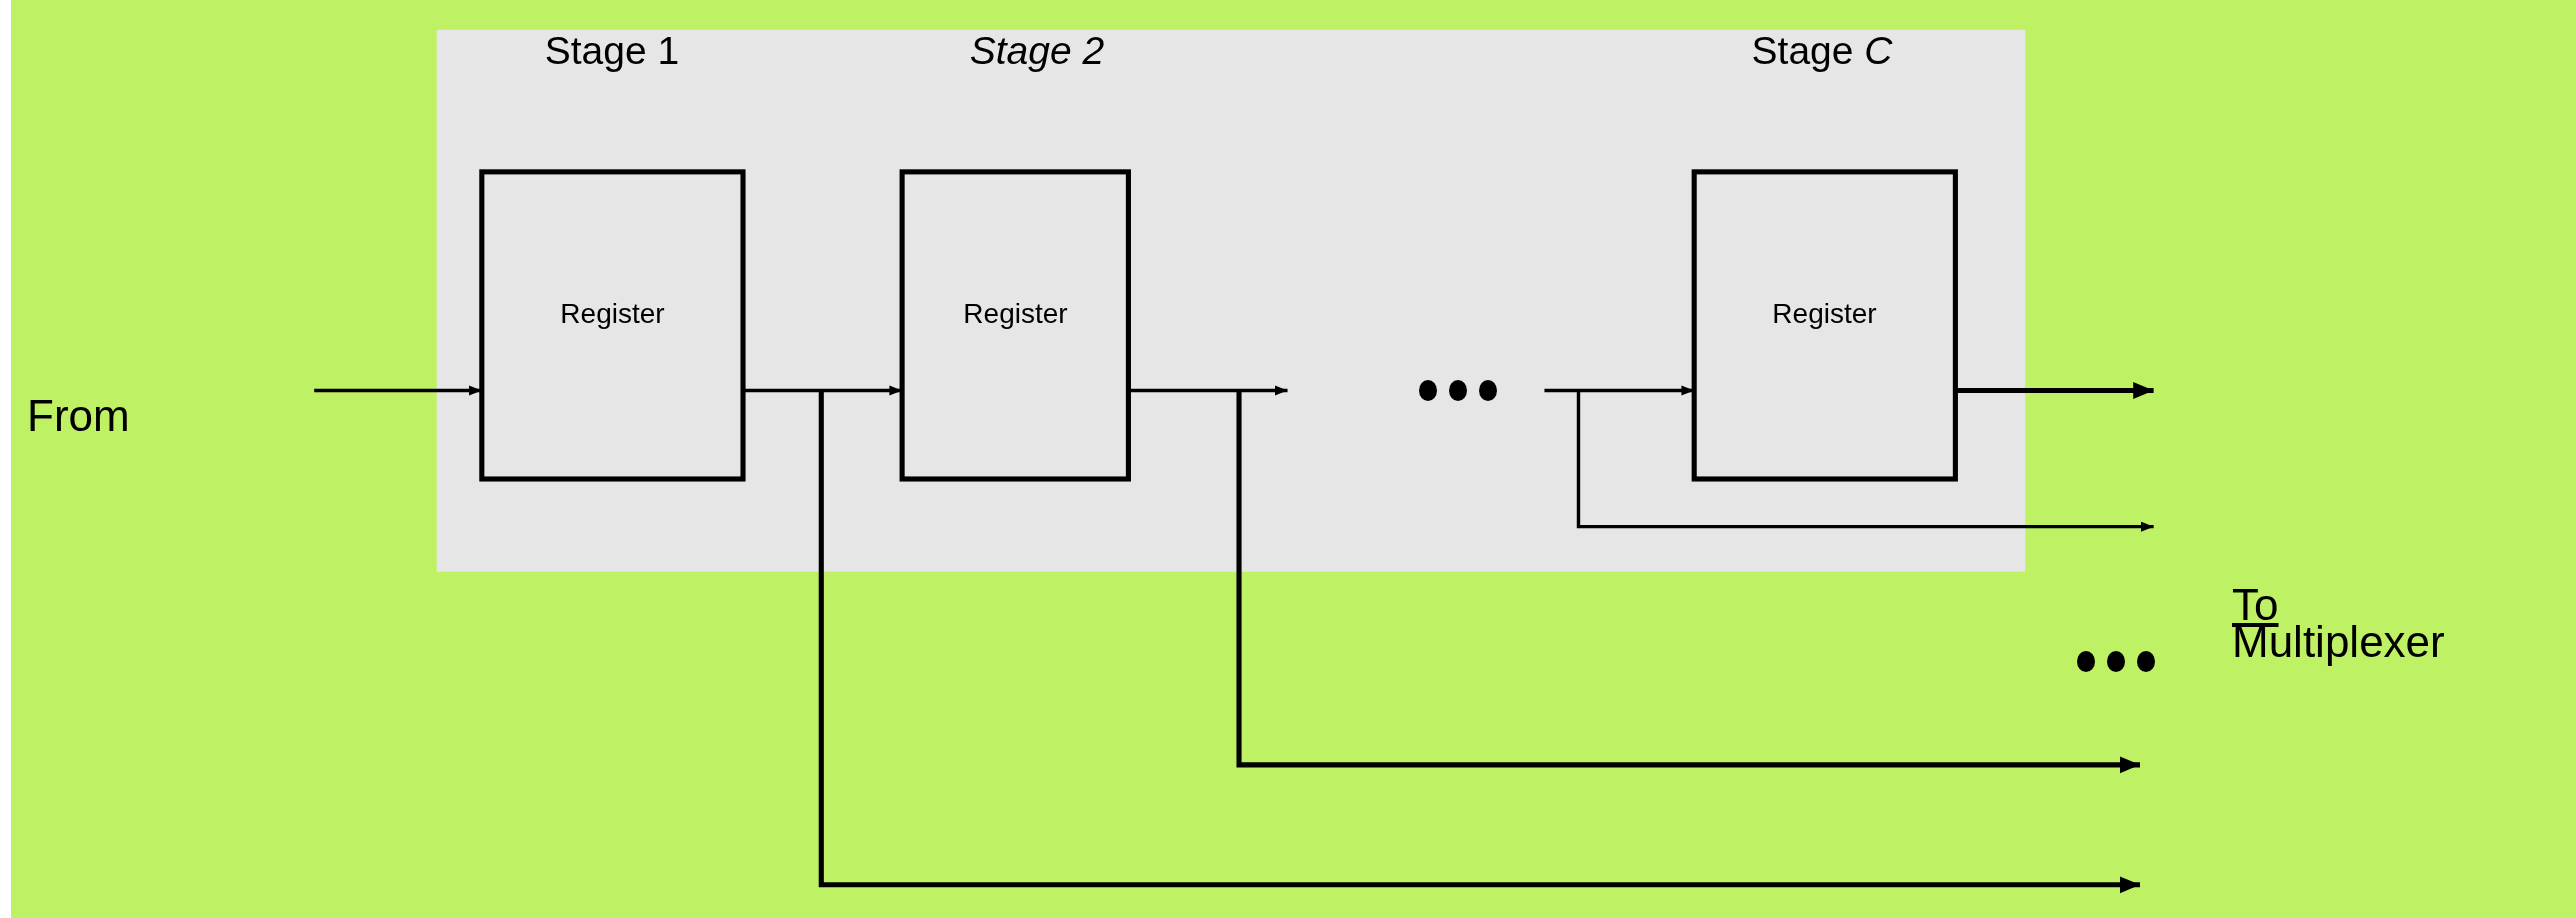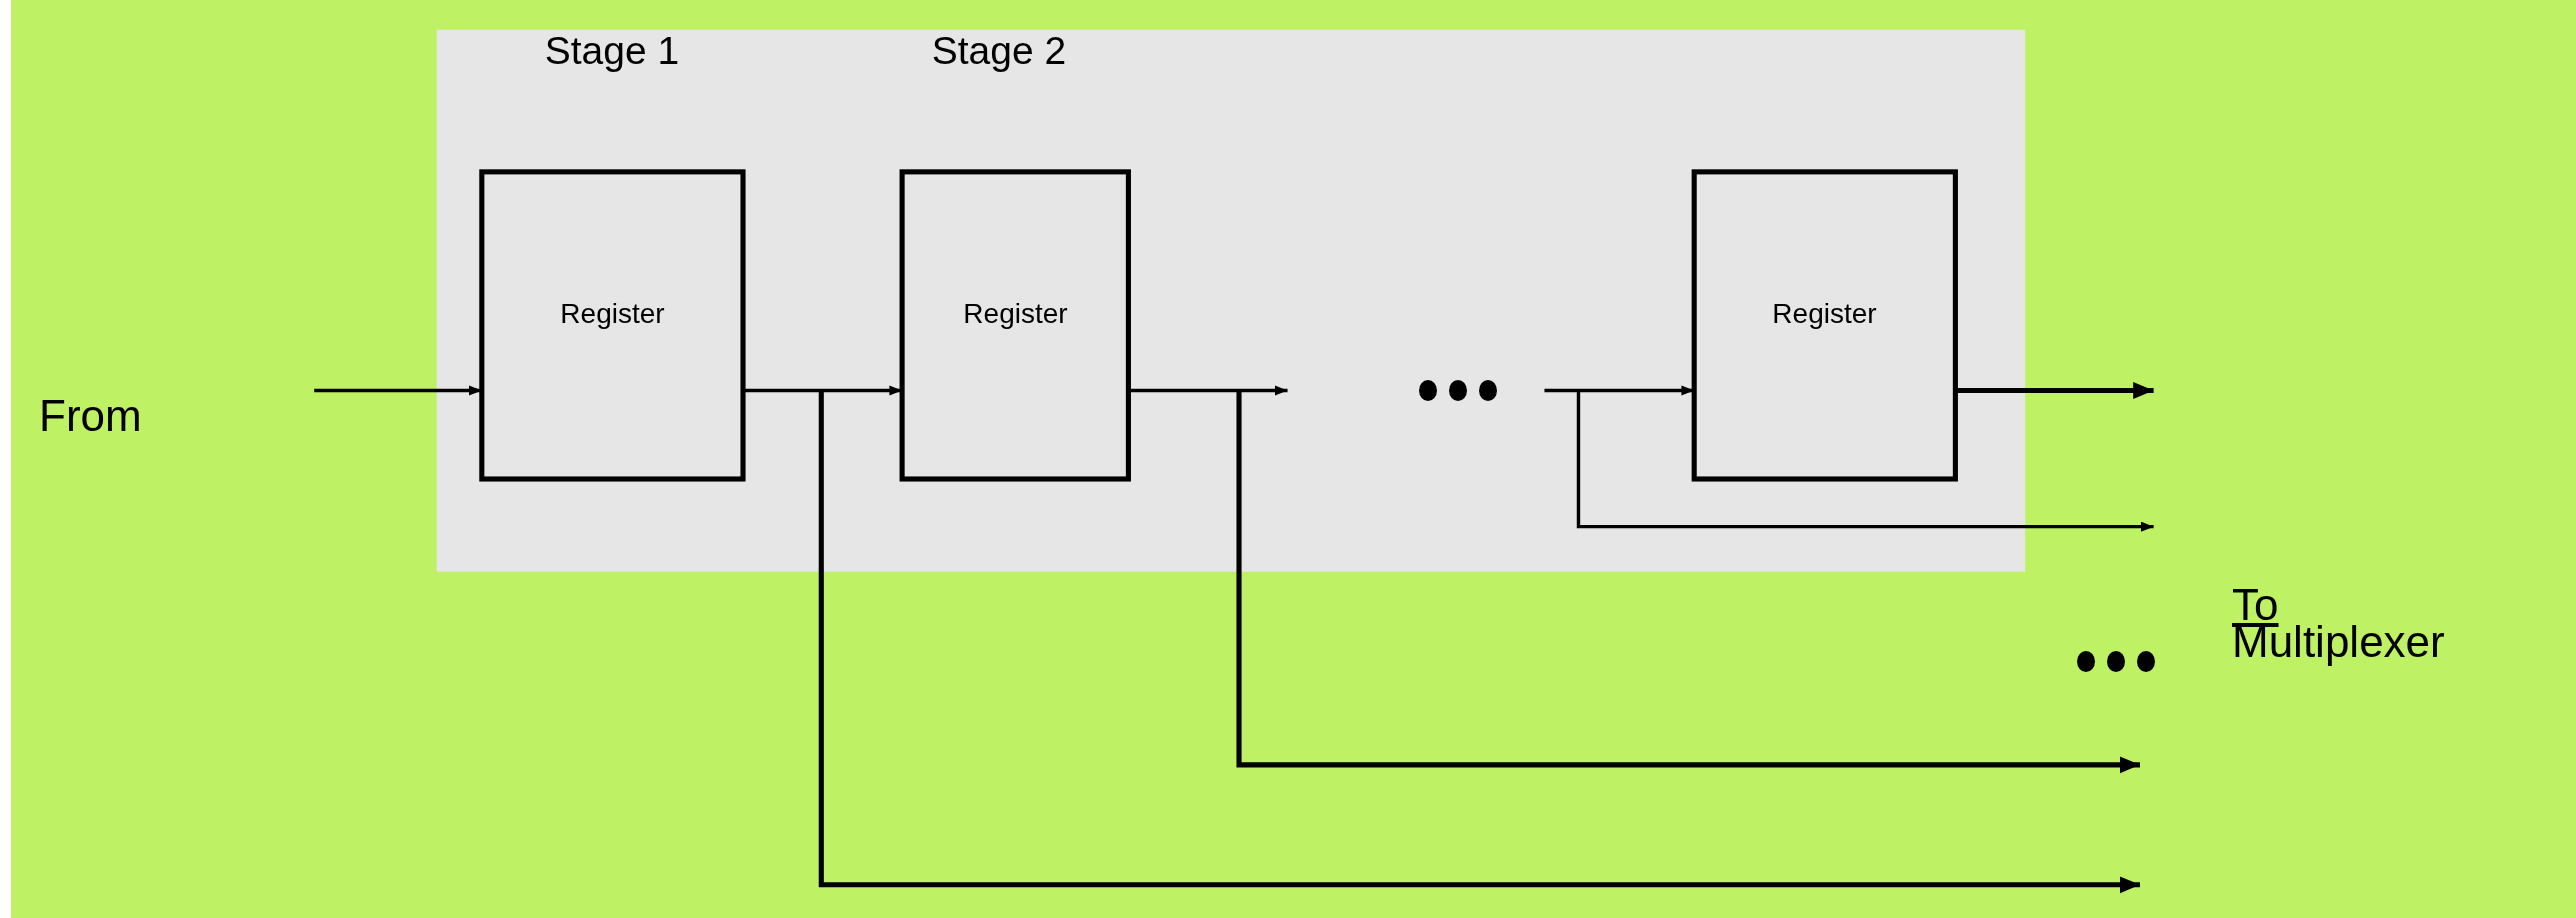--- a/index.html
+++ b/index.html
@@ -95,32 +95,35 @@
 
     <path d="M1443 459 L1443 899 L2502 899" fill="none" stroke="#000000" stroke-width="6" marker-end="url(#arrowThick)"></path>
 
     <path d="M952 459 L952 1040 L2502 1040" fill="none" stroke="#000000" stroke-width="6" marker-end="url(#arrowThick)"></path>
   </svg>
 
   <div class="dlabel stage-label" style="left:431px; top:31px; width:340px;">
     <span>Stage 1</span><span class="ital"></span>
   </div>
 
-  <div class="dlabel stage-label" style="left:818px; top:31px; width:340px;">
+  <div class="dlabel stage-label" style="left:856px; top:31px; width:340px;font-style:italic;">
     <span>Stage 2</span><span class="ital"></span>
   </div>
 
+  <div class="dlabel stage-label" style="left:1641px; top:31px; width:340px;">
+    <span>Stage </span><span class="ital">C</span>
+  </div>
 
   <div class="dlabel reg-label" style="left:471px; top:300px; width:261px;">Register</div>
 
   <div class="dlabel reg-label" style="left:881px; top:300px; width:247px;">Register</div>
 
   <div class="dlabel reg-label" style="left:1683px; top:300px; width:261px;">Register</div>
 
-  <div class="dlabel io-label" style="left:28px; top:394px;">From</div>
+  <div class="dlabel io-label" style="left:16px; top:394px;">From</div>
 
 
   <div class="dlabel io-label" style="left:2221px; top:583px;text-decoration:underline;">To</div>
 
   <div class="dlabel io-label" style="left:2221px; top:620px;">Multiplexer</div>
 
   <div class="ellipsis-dots" style="left:1408px; top:380px;">
     <span></span>
     <span></span>
     <span></span>

